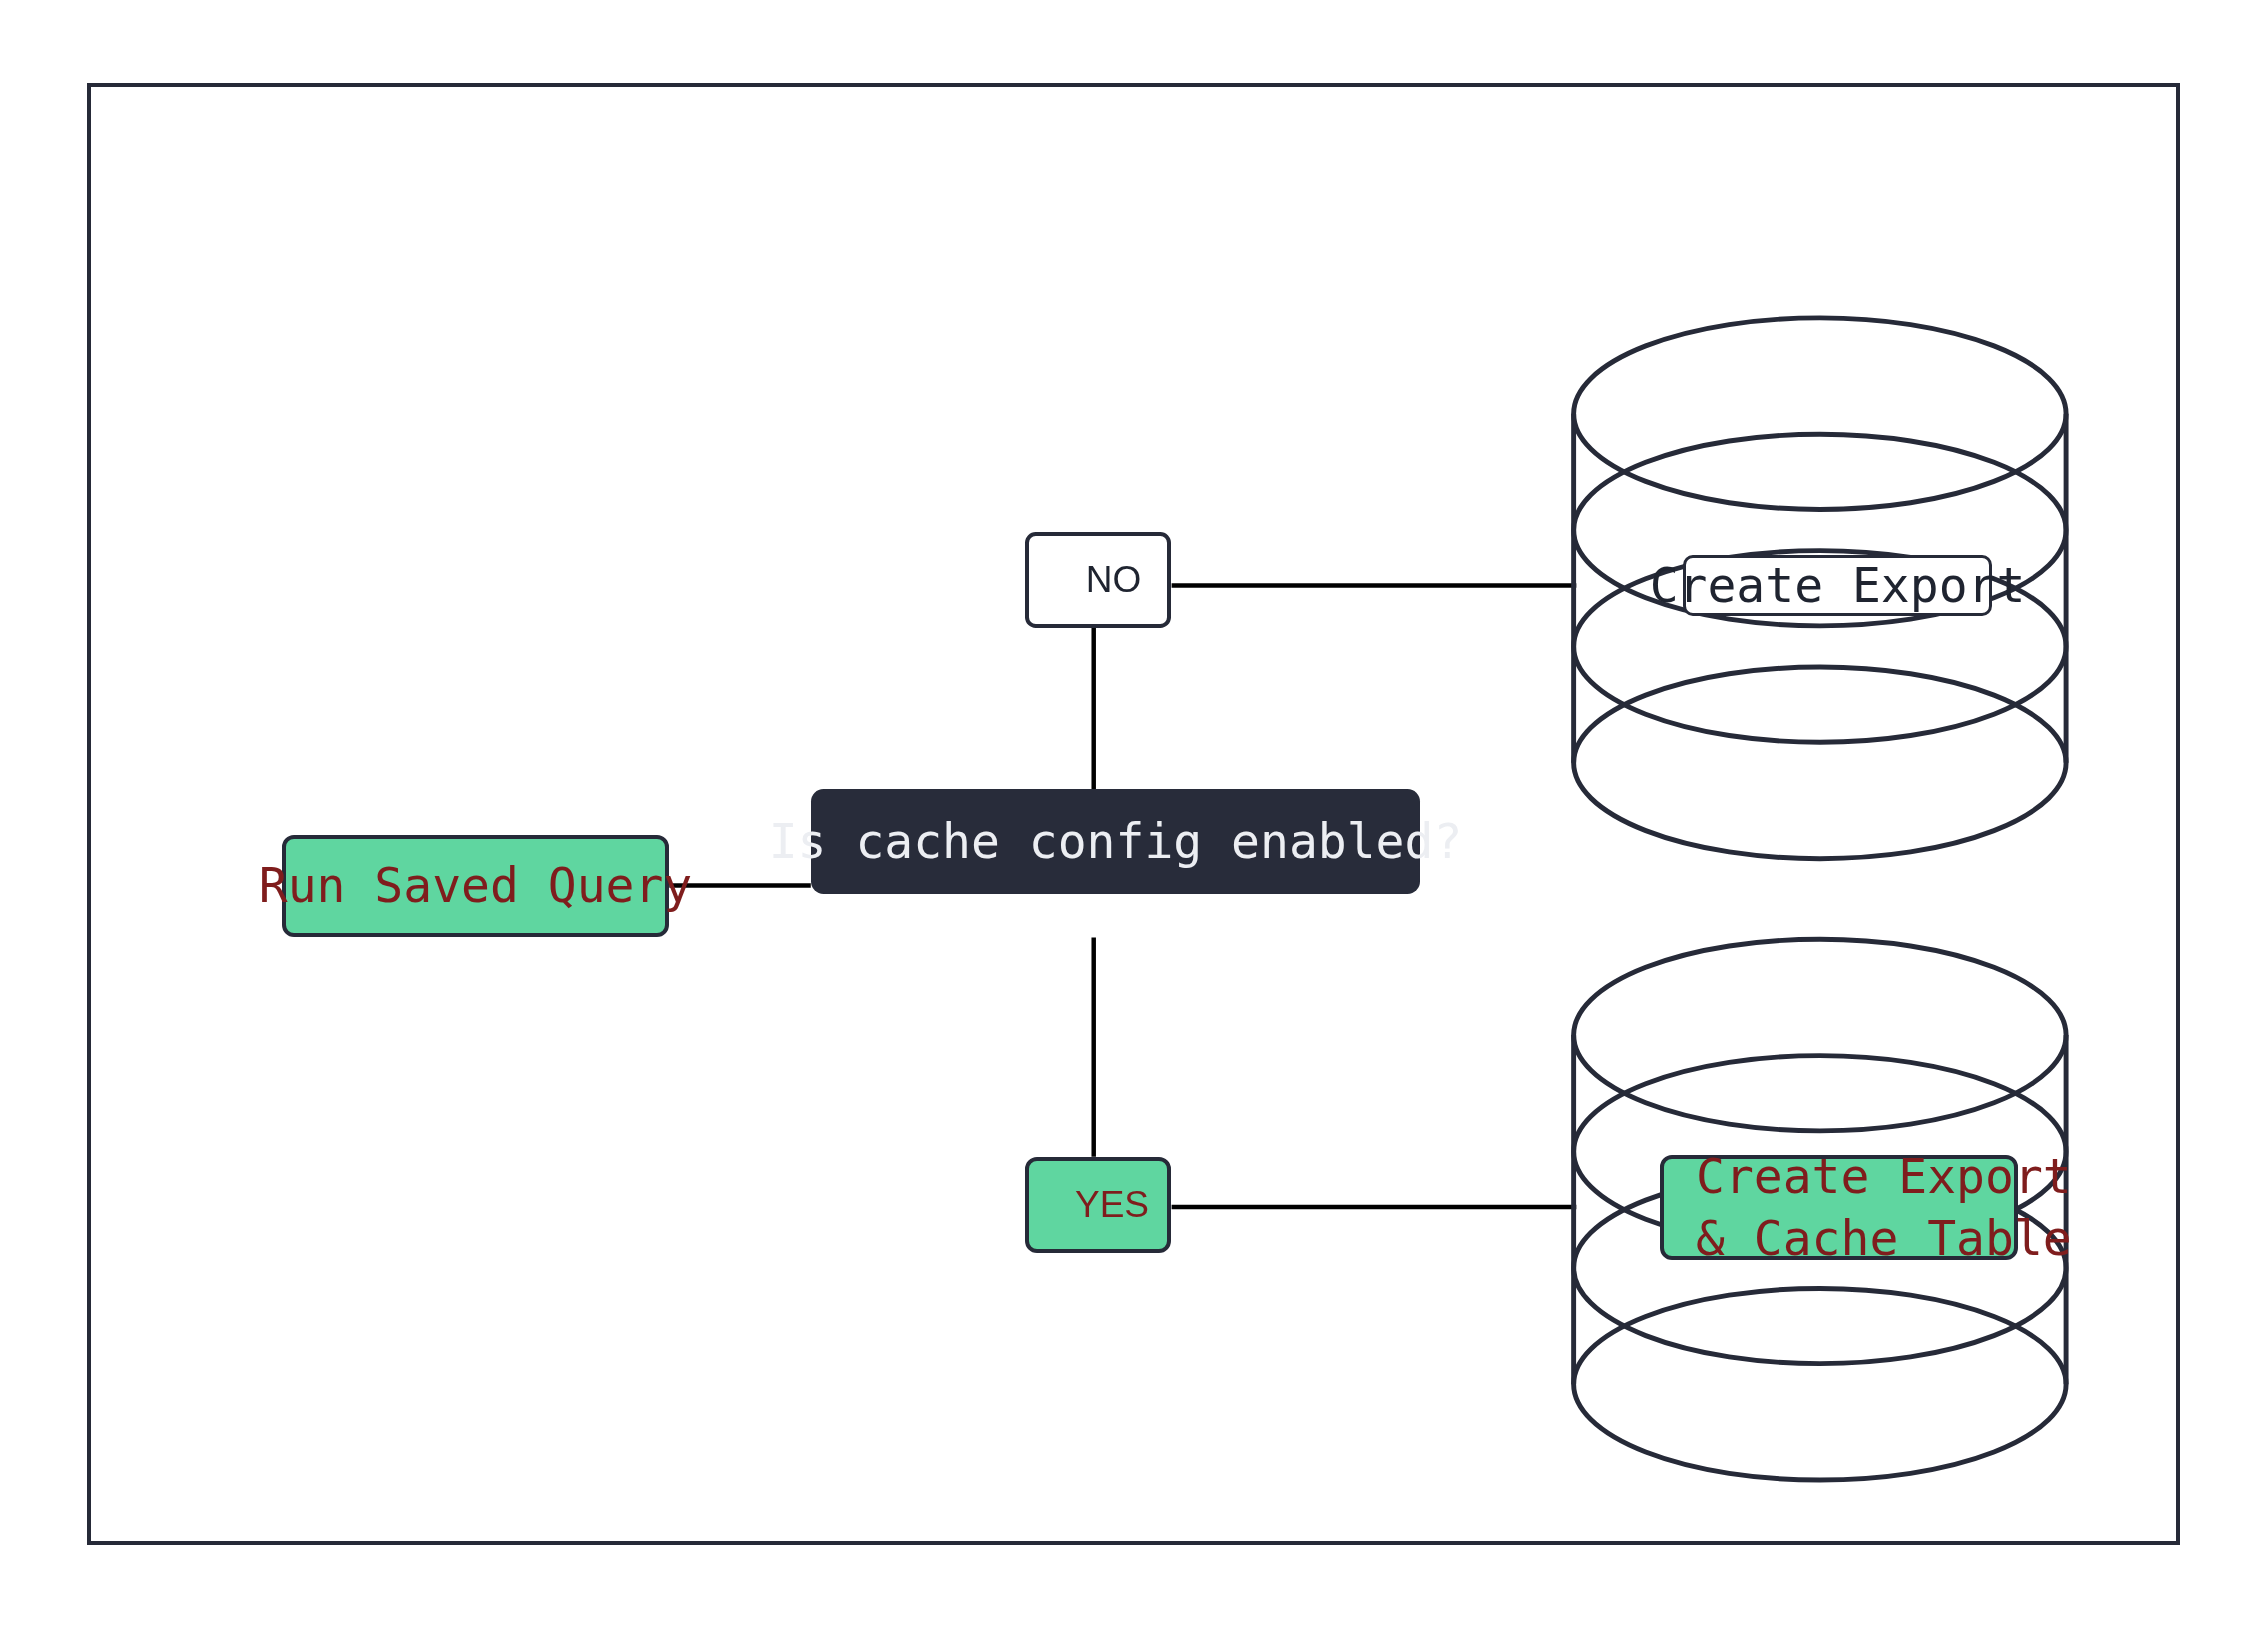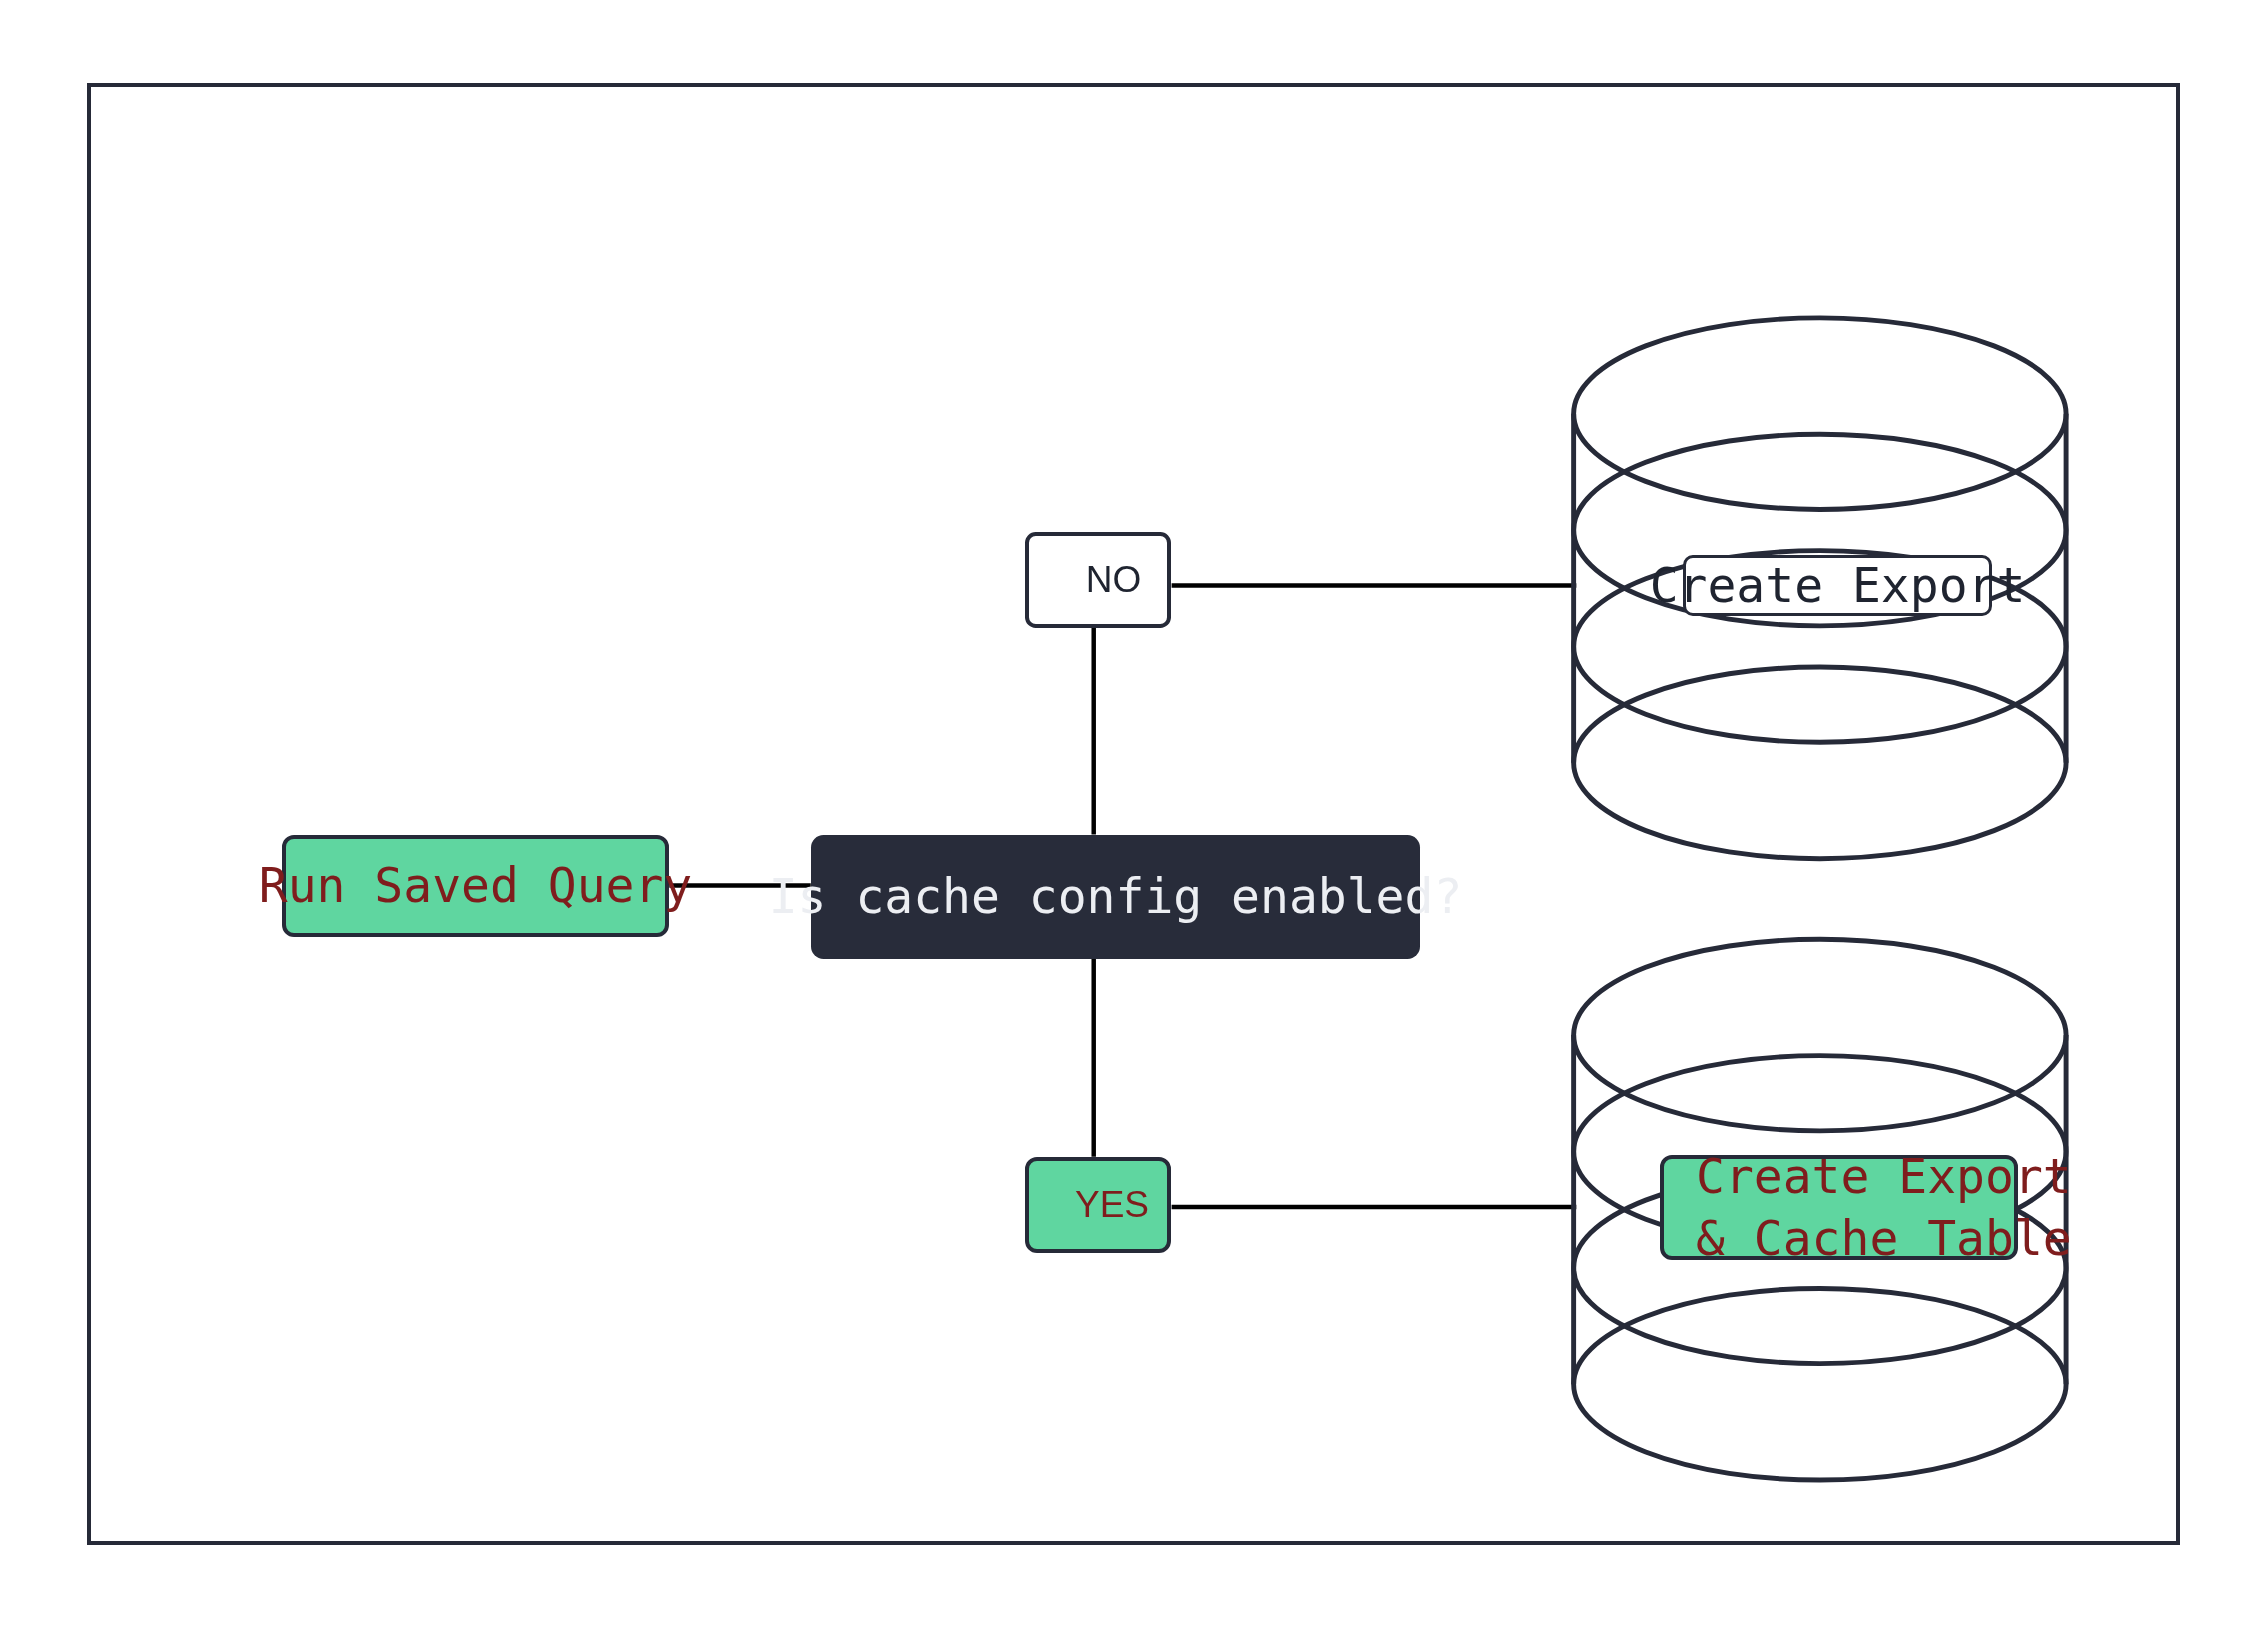--- a/index.html
+++ b/index.html
@@ -122,21 +122,21 @@
     border: 3.6px solid #262a38;
     border-radius: 9.9px;
     color: #1f2430;
   }
 
   
   #node-run-saved-query {
     left: 282px; top: 835px; width: 387px; height: 102px;
   }
   #node-decision {
-    left: 811px; top: 835px; width: 609px; height: 124px;
+    left: 811px; top: 789px; width: 609px; height: 105px;
   }
   #node-branch-no {
     left: 1025px; top: 532px; width: 146px; height: 96px;
   }
   #node-branch-yes {
     left: 1025px; top: 1157px; width: 146px; height: 96px; padding-left: 28px;
   }
   #node-create-export {
     left: 1683px; top: 555px; width: 309px; height: 61px;
   }

